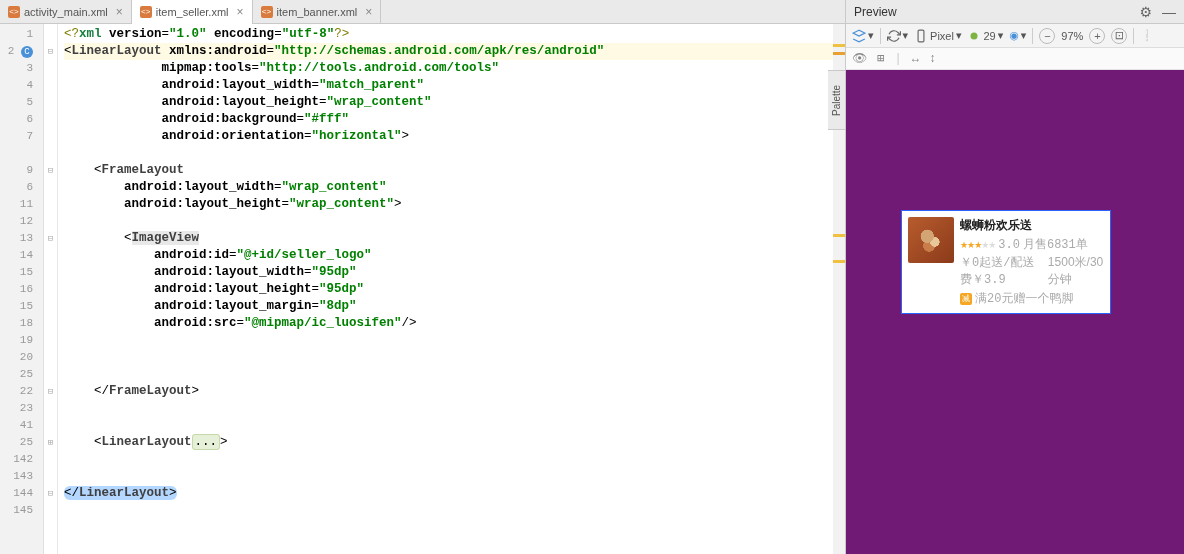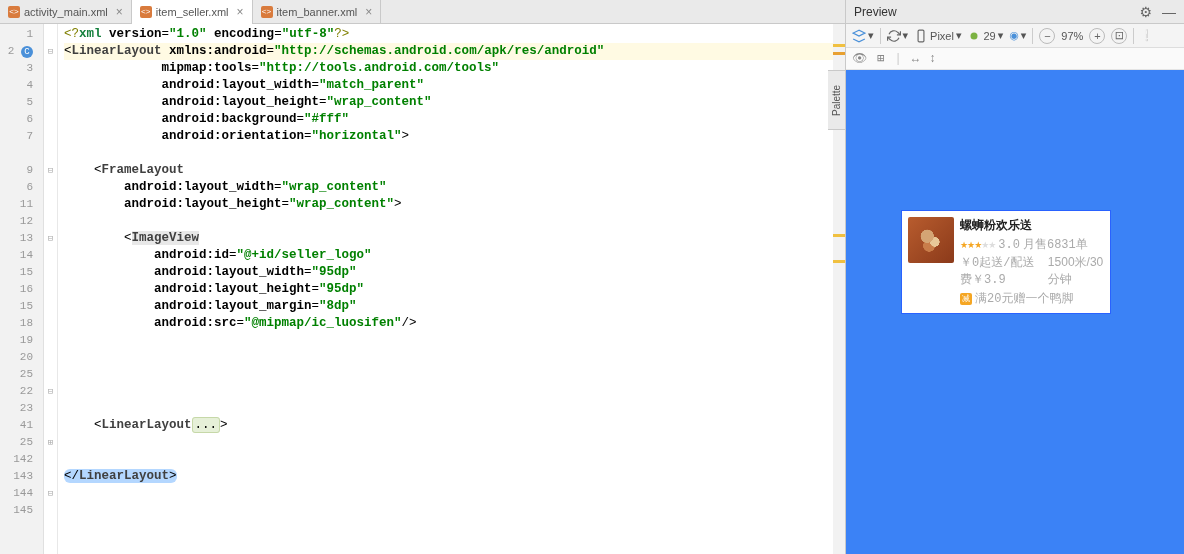--- a/index.html
+++ b/index.html
@@ -31,21 +31,21 @@
 .punct { color:#000; }
 .right-strip { width:12px; background:#f2f2f2; position:relative; }
 .strip-mark { position:absolute; left:0; width:12px; height:3px; }
 .preview-pane { width:338px; display:flex; flex-direction:column; background:#f4f4f4; }
 .preview-header { height:24px; background:#eaeaea; border-bottom:1px solid #c9c9c9; display:flex; align-items:center; justify-content:space-between; padding:0 8px; font-family:Arial,sans-serif; font-size:12px; color:#333; }
 .preview-header-icons { display:flex; gap:10px; align-items:center; color:#666; font-size:14px; }
 .preview-toolbar { height:24px; background:#f4f4f4; border-bottom:1px solid #ddd; display:flex; align-items:center; padding:0 6px; gap:6px; font-family:Arial,sans-serif; font-size:11px; color:#555; }
 .tb-sep { width:1px; height:16px; background:#ccc; }
 .tb-item { display:flex; align-items:center; gap:2px; cursor:pointer; }
 .preview-sub { height:22px; background:#fafafa; border-bottom:1px solid #e4e4e4; display:flex; align-items:center; padding:0 6px; gap:10px; color:#888; }
-.preview-canvas { flex:1; background:#3b82f6; position:relative; font-family:Arial,sans-serif; }
+.preview-canvas { flex:1; background:#701a75; position:relative; font-family:Arial,sans-serif; }
 .palette-tab { position:absolute; left:-18px; top:0; width:18px; height:60px; background:#eaeaea; border:1px solid #c9c9c9; border-right:none; writing-mode:vertical-rl; text-orientation:mixed; font-size:10px; color:#555; display:flex; align-items:center; justify-content:center; cursor:pointer; transform:rotate(180deg); }
 .preview-card { position:absolute; left:55px; top:140px; width:210px; border:1.5px solid #2962ff; background:#fff; padding:6px; display:flex; gap:6px; }
 .card-img { width:46px; height:46px; background:linear-gradient(135deg,#b85c2e,#8b3a1a); border-radius:2px; position:relative; overflow:hidden; }
 .card-img::after { content:""; position:absolute; inset:4px; background:radial-gradient(circle at 40% 40%, #d4a574 20%, transparent 21%), radial-gradient(circle at 60% 55%, #e8c898 15%, transparent 16%), radial-gradient(circle at 45% 65%, #c97d4a 18%, transparent 19%); }
 .card-body { flex:1; font-size:9px; color:#666; }
 .card-title { font-size:12px; font-weight:bold; color:#222; margin-bottom:2px; }
 .card-row { display:flex; align-items:center; gap:3px; margin-bottom:1px; }
 .stars { color:#f5a623; font-size:9px; letter-spacing:-1px; }
 .stars .grey { color:#ddd; }
 .card-meta { color:#aaa; font-size:12px;font-family:Liberation Mono, monospace; }
@@ -154,20 +154,21 @@
 <div class="code-line"></div>
 <div class="code-line">        <span class="punct">&lt;</span><span class="tagname" style="background:#e8e8e8">ImageView</span></div>
 <div class="code-line">            <span class="attr">android:id</span>=<span class="str">"@+id/seller_logo"</span></div>
 <div class="code-line">            <span class="attr">android:layout_width</span>=<span class="str">"95dp"</span></div>
 <div class="code-line">            <span class="attr">android:layout_height</span>=<span class="str">"95dp"</span></div>
 <div class="code-line">            <span class="attr">android:layout_margin</span>=<span class="str">"8dp"</span></div>
 <div class="code-line">            <span class="attr">android:src</span>=<span class="str">"@mipmap/ic_luosifen"</span><span class="punct">/&gt;</span></div>
 <div class="code-line"></div>
 <div class="code-line"></div>
 <div class="code-line"></div>
+<div class="code-line">    <span class="punct">&lt;/</span><span class="tagname">FrameLayout</span><span class="punct">&gt;</span></div>
 <div class="code-line"></div>
 <div class="code-line"></div>
 <div class="code-line">    <span class="punct">&lt;</span><span class="tagname">LinearLayout</span><span class="folded-tag">...</span><span class="punct">&gt;</span></div>
 <div class="code-line"></div>
 <div class="code-line"></div>
 <div class="code-line"><span class="sel"><span class="punct">&lt;/</span><span class="tagname">LinearLayout</span><span class="punct">&gt;</span></span></div>
 <div class="code-line"></div>
       </div>
       <div class="right-strip">
         <div class="strip-mark" style="top:20px;background:#f0c040"></div>

